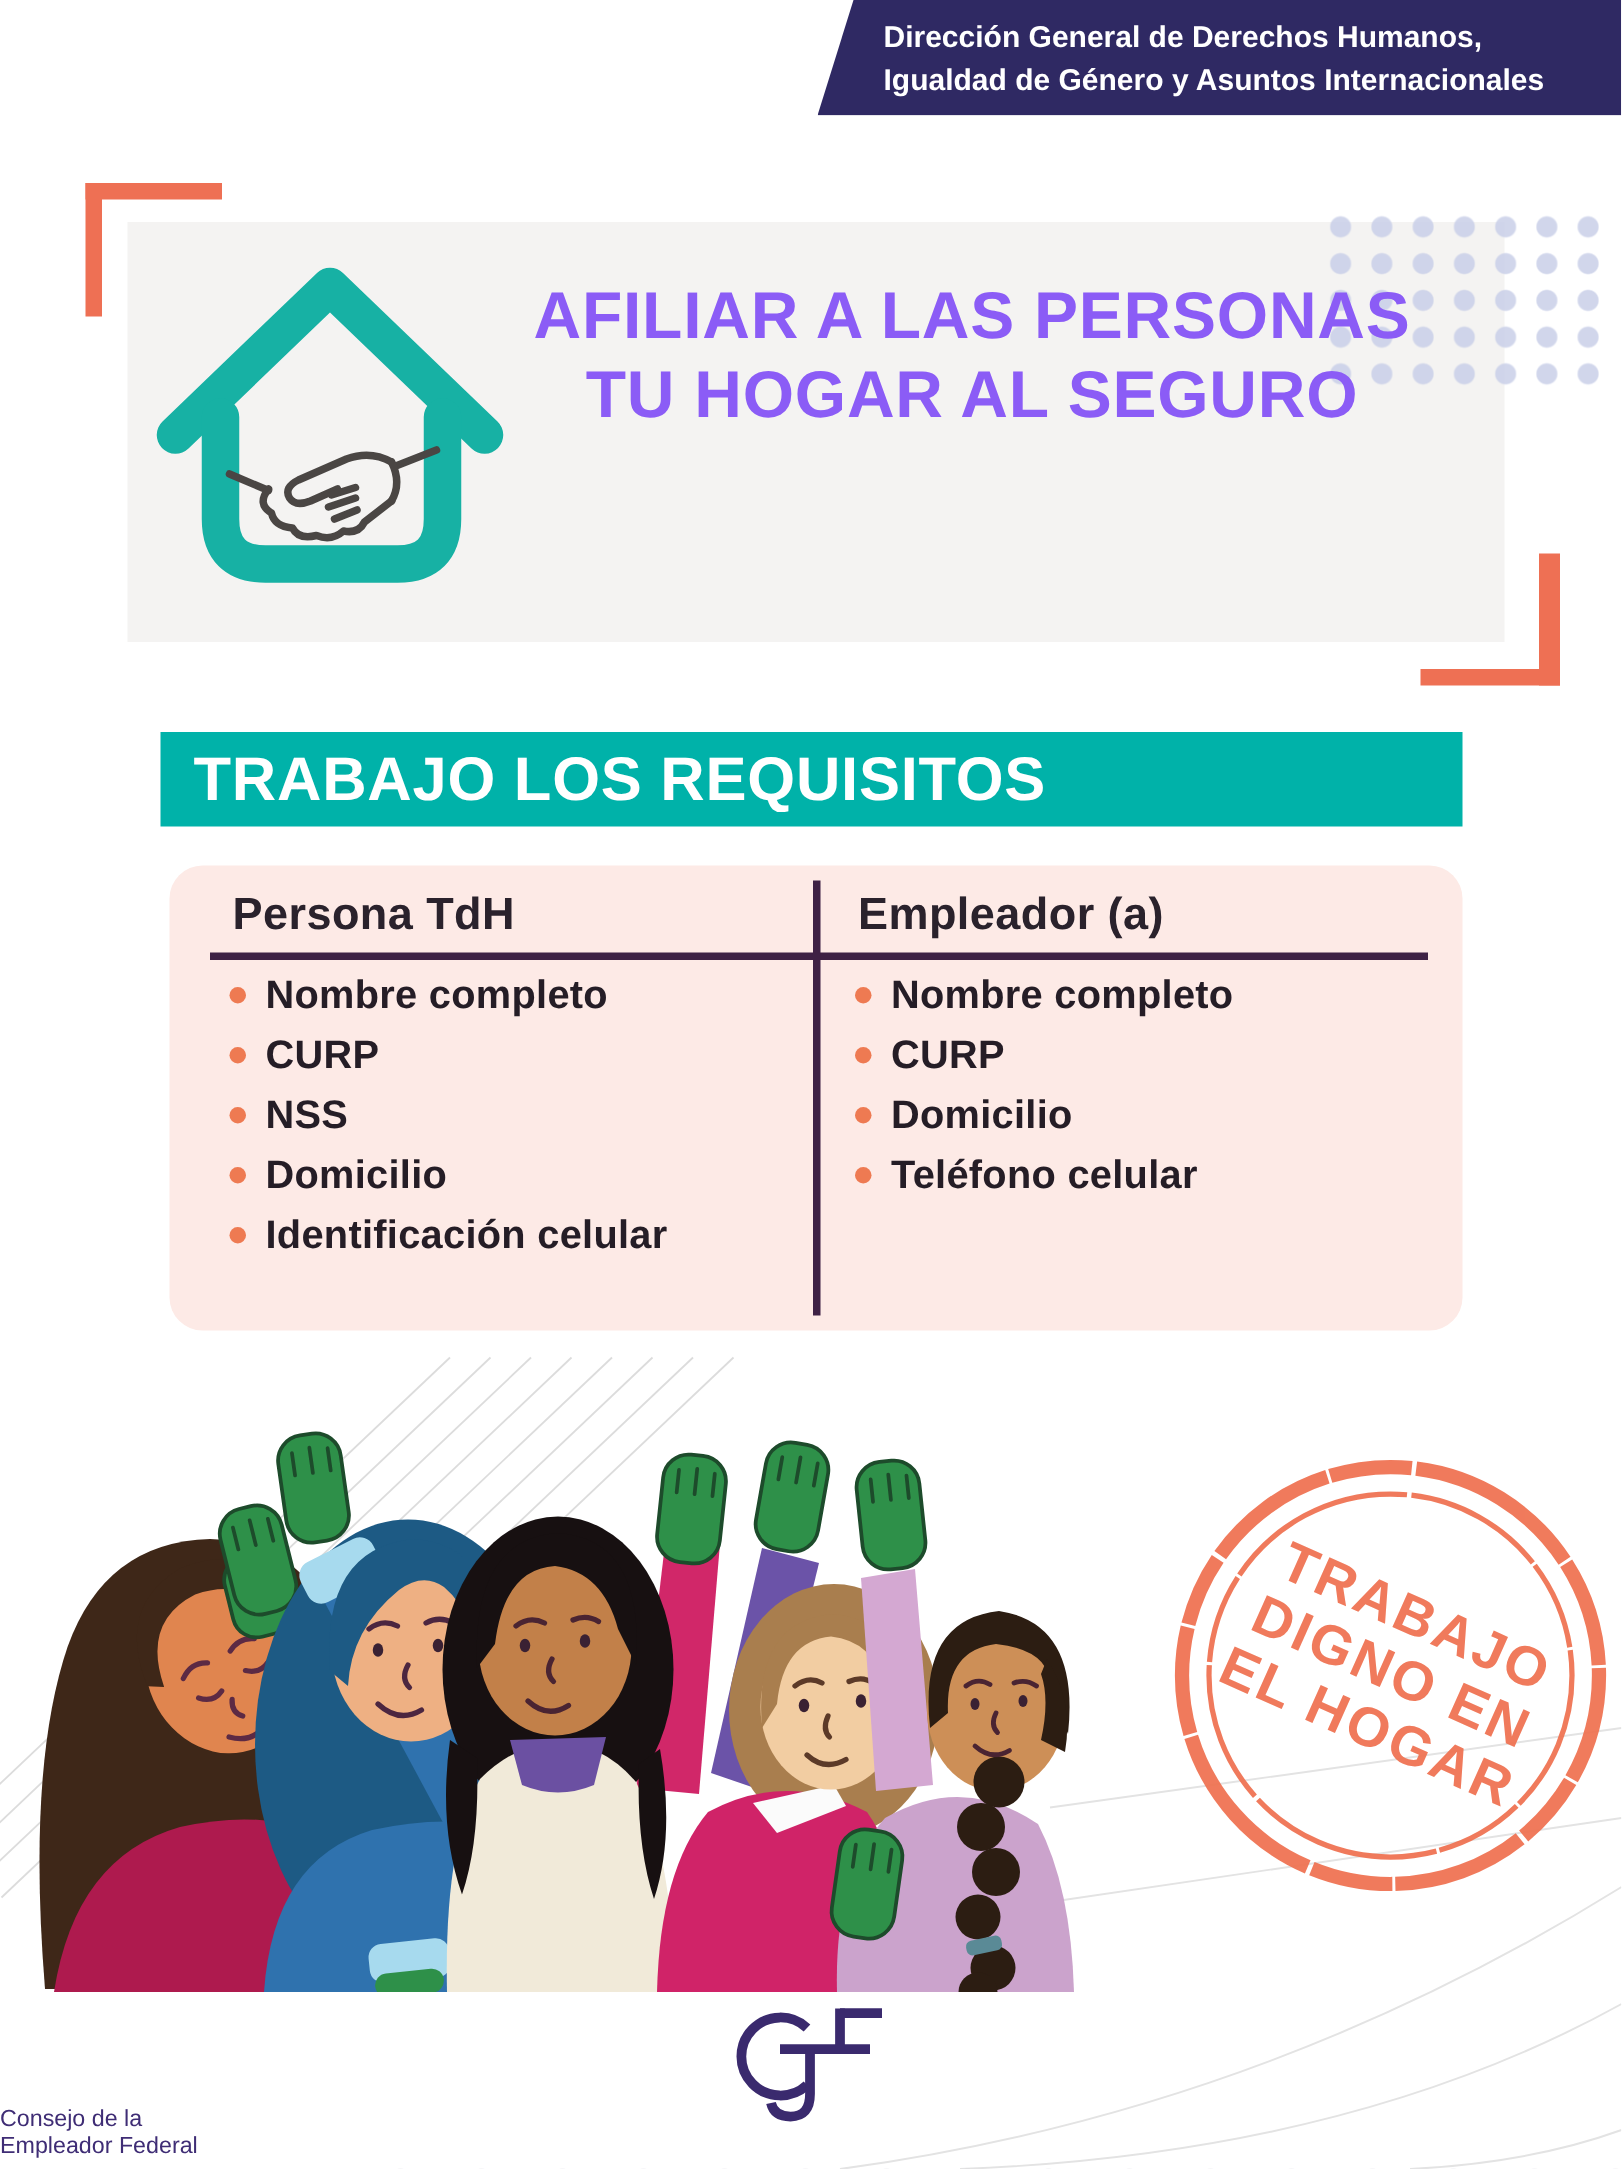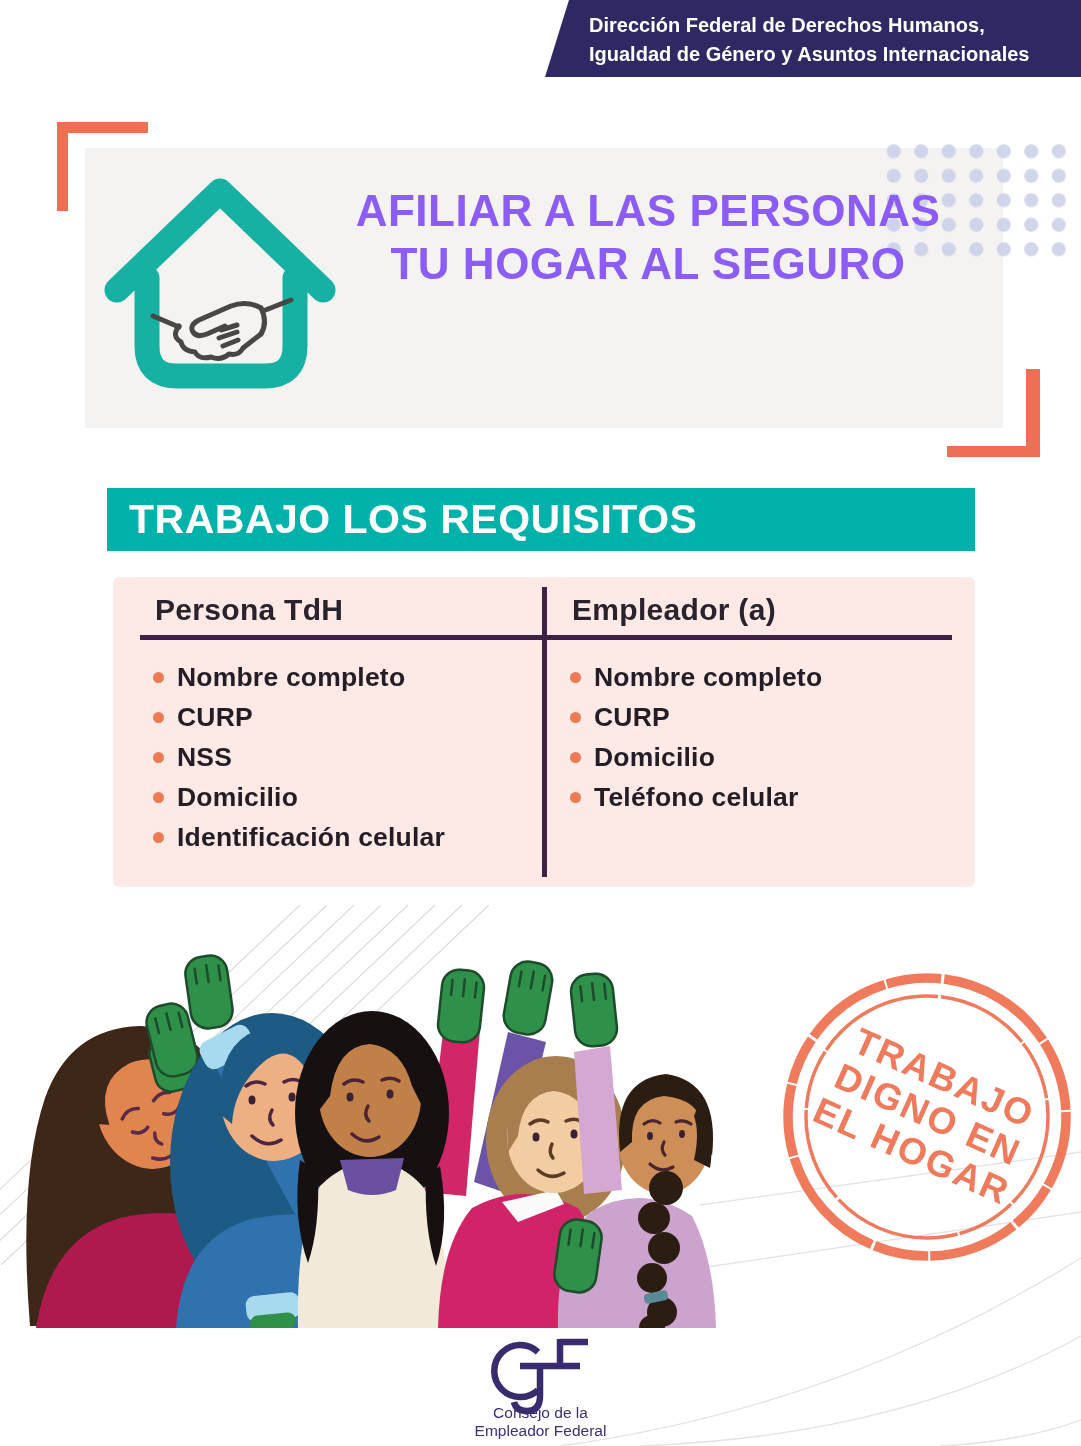--- a/index.html
+++ b/index.html
@@ -23,38 +23,38 @@
   .house-svg{position:absolute;left:103px;top:166px;}
   .headline{position:absolute;left:300px;top:184px;width:696px;text-align:center;
             color:#8b5cf6;font-weight:700;font-size:44px;line-height:53px;letter-spacing:.5px;}
 
   
   .section-banner{position:absolute;left:107px;top:488px;width:868px;height:63px;background:#00b2a9;
                   color:#ffffff;font-size:41px;font-weight:700;line-height:63px;padding-left:22px;
                   box-sizing:border-box;letter-spacing:.5px;}
 
   
-  .req-panel{position:absolute;left:113px;top:577px;width:862px;height:310px;background:#fdeae6;border-radius:7px;}
+  .req-panel{position:absolute;left:113px;top:577px;width:862px;height:310px;background:#fdeae6;border-radius:22px;}
   .col-header{position:absolute;top:16px;font-size:30px;font-weight:700;color:#2a222c;letter-spacing:.3px;}
   .col-header.left{left:42px;} .col-header.right{left:459px;}
   .hr-divider{position:absolute;left:27px;top:58px;width:812px;height:4.5px;background:#3e2144;}
   .vr-divider{position:absolute;left:429px;top:10px;width:4.5px;height:290px;background:#3e2144;}
-  .req-list{position:absolute;top:80px;margin:0;padding:0;list-style:none;}
+  .req-list{position:absolute;top:66px;margin:0;padding:0;list-style:none;}
   .req-list.left{left:40px;} .req-list.right{left:457px;}
   .req-item{display:flex;align-items:center;height:40px;}
   .bullet{width:11px;height:11px;border-radius:50%;background:#ee7a52;margin-right:13px;flex:0 0 auto;}
   .req-label{font-size:26.5px;font-weight:700;color:#251d26;letter-spacing:.2px;}
 
   
   .bg-lines{position:absolute;left:0;top:0;z-index:0;}
   .layer{z-index:1;}
 
   
   .logo-wrap{position:absolute;left:0;top:1332px;width:1081px;text-align:center;}
-  .org-lines{position:absolute;left:0;top:1404px;width:1081px;text-align:center;color:#3f2d75;
+  .org-lines{position:absolute;left:0;top:1404px;width:1081px;text-align:left;color:#3f2d75;
              font-size:15.5px;line-height:18px;font-weight:400;}
   .bottom-dots{position:absolute;left:240px;bottom:0;width:841px;height:9px;opacity:.55;
                background-image:radial-gradient(circle,#c3c3cc 3.5px,rgba(195,195,204,0) 4.5px);
                background-size:54px 18px;background-position:0 4px;}
 </style>
 </head>
 <body>
 
 <div class="page">
 
@@ -73,21 +73,21 @@
       <path d="M 560,1446 Q 840,1408 1081,1258"></path>
       <path d="M 640,1446 Q 900,1436 1081,1336"></path>
       <path d="M 700,1205 Q 920,1175 1081,1152"></path>
       <path d="M 700,1268 Q 930,1235 1081,1212"></path>
       <path d="M 940,1446 Q 1020,1442 1081,1420"></path>
     </g>
   </svg>
 
   <div class="org-banner layer">
     <div class="txt">
-      <div>Dirección Federal de Derechos Humanos,</div>
+      <div>Dirección General de Derechos Humanos,</div>
       <div>Igualdad de Género y Asuntos Internacionales</div>
     </div>
   </div>
 
   <div class="hero-box layer"></div>
   <div class="bracket-tl layer"></div>
   <div class="bracket-br layer"></div>
   <div class="dots-grid layer"></div>
 
   <svg class="house-svg layer" width="236" height="236" viewBox="0 0 236 236" fill="none">

